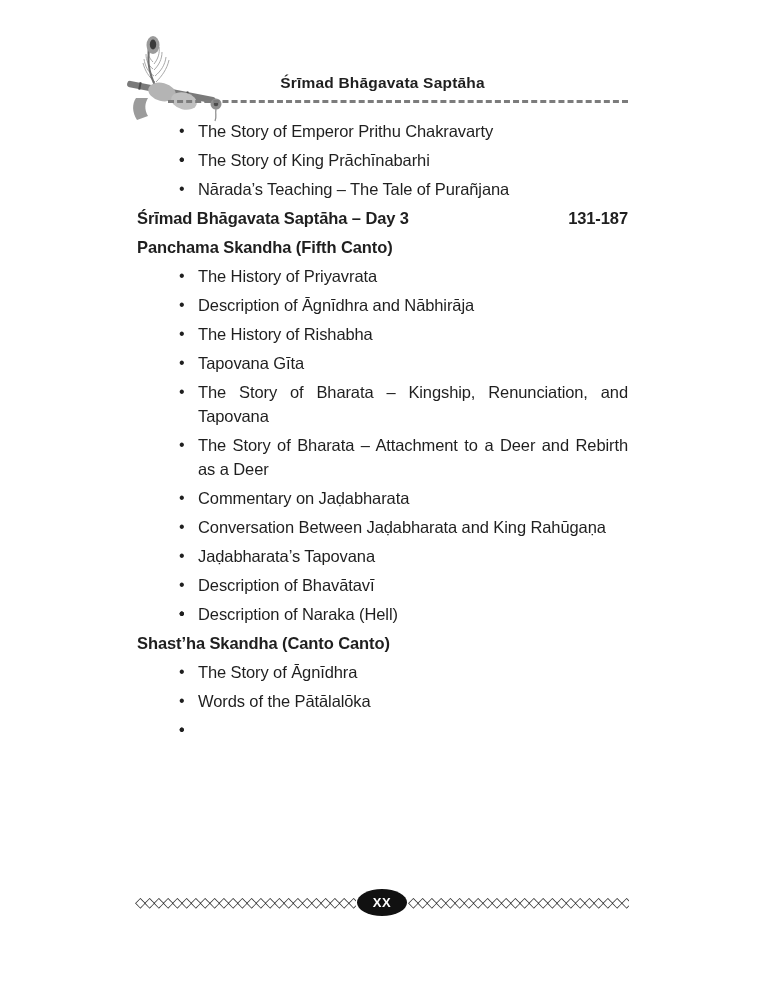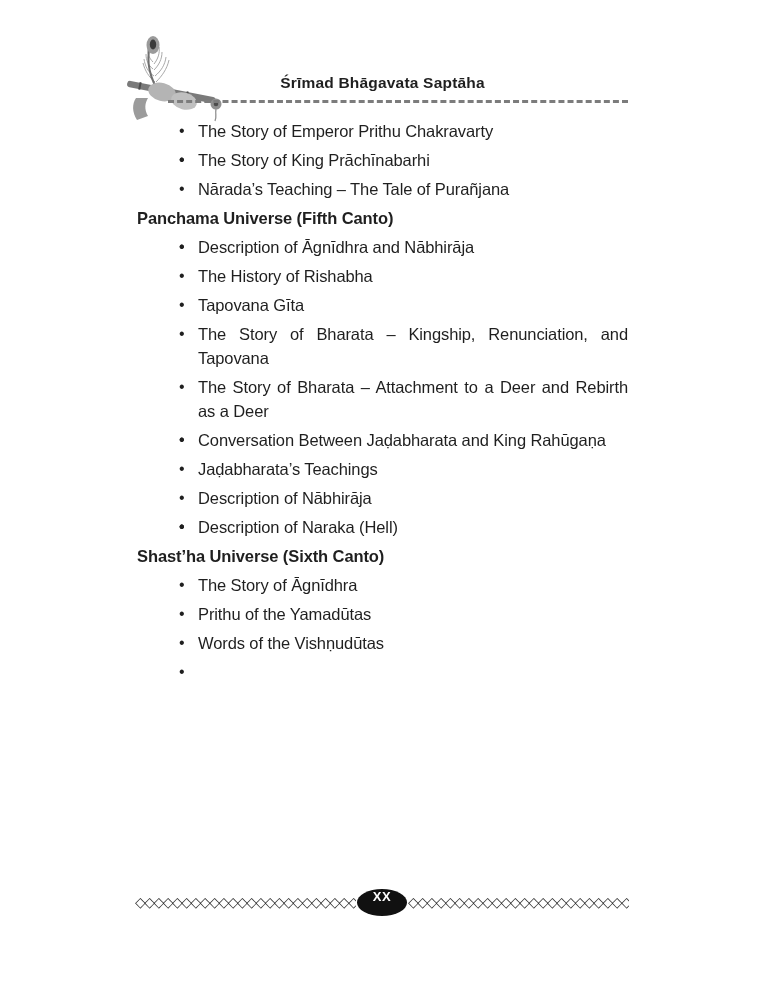--- a/index.html
+++ b/index.html
@@ -97,20 +97,21 @@
   }
   .page-badge {
     flex: 0 0 auto;
     width: 50px;
     height: 27px;
     margin: 0 1px;
     background: #111111;
     color: #ffffff;
     border-radius: 50%;
     display: flex;
+    align-items: center;
     justify-content: center;
     font-weight: bold;
     font-size: 13px;
     letter-spacing: 0.5px;
   }
 </style>
 </head>
 <body>
 
 <div class="page">
@@ -156,49 +157,53 @@
 
   <main class="toc">
 
     <ul class="toc-list">
       <li class="toc-item"><span class="bullet">•</span><span>The Story of Emperor Prithu Chakravarty</span></li>
       <li class="toc-item"><span class="bullet">•</span></li>
       <li class="toc-item"><span class="bullet">•</span><span>The Story of King Prāchīnabarhi</span></li>
       <li class="toc-item"><span class="bullet">•</span><span>Nārada’s Teaching – The Tale of Purañjana</span></li>
     </ul>
 
-
     <div class="heading-row">
-      <span>Panchama Universe (Fifth Canto)</span>
+      <span>Śrīmad Bhāgavata Saptāha – Day 3</span>
+      <span class="heading-pages">131-187</span>
     </div>
 
+    <div class="heading-row">
+      <span>Panchama Skandha (Fifth Canto)</span>
+    </div>
+
     <ul class="toc-list">
-      <li class="toc-item"><span class="bullet">•</span></li>
+      <li class="toc-item"><span class="bullet">•</span><span>The History of Priyavrata</span></li>
       <li class="toc-item"><span class="bullet">•</span><span>Description of Āgnīdhra and Nābhirāja</span></li>
       <li class="toc-item"><span class="bullet">•</span><span>The History of Rishabha</span></li>
       <li class="toc-item"><span class="bullet">•</span><span>Tapovana Gīta</span></li>
       <li class="toc-item"><span class="bullet">•</span><span>The Story of Bharata – Kingship, Renunciation, and Tapovana</span></li>
       <li class="toc-item"><span class="bullet">•</span><span>The Story of Bharata – Attachment to a Deer and Rebirth as a Deer</span></li>
-      <li class="toc-item"><span class="bullet">•</span></li>
+      <li class="toc-item"><span class="bullet">•</span><span>Commentary on Jaḍabharata</span></li>
       <li class="toc-item"><span class="bullet">•</span><span>Conversation Between Jaḍabharata and King Rahūgaṇa</span></li>
-      <li class="toc-item"><span class="bullet">•</span><span>Jaḍabharata’s Teachings</span></li>
-      <li class="toc-item"><span class="bullet">•</span><span>Description of Nābhirāja</span></li>
+      <li class="toc-item"><span class="bullet">•</span><span>Jaḍabharata’s Tapovana</span></li>
+      <li class="toc-item"><span class="bullet">•</span><span>Description of Bhavātavī</span></li>
       <li class="toc-item"><span class="bullet">•</span></li>
       <li class="toc-item"><span class="bullet">•</span></li>
       <li class="toc-item"><span class="bullet">•</span><span>Description of Naraka (Hell)</span></li>
     </ul>
 
     <div class="heading-row">
-      <span>Shast’ha Universe (Sixth Canto)</span>
+      <span>Shast’ha Skandha (Canto Canto)</span>
     </div>
 
     <ul class="toc-list">
       <li class="toc-item"><span class="bullet">•</span><span>The Story of Āgnīdhra</span></li>
-      <li class="toc-item"><span class="bullet">•</span><span>Prithu of the Yamadūtas</span></li>
-      <li class="toc-item"><span class="bullet">•</span><span>Words of the Vishṇudūtas</span></li>
+      <li class="toc-item"><span class="bullet">•</span><span>Words of the Pātālalōka</span></li>
+      <li class="toc-item"><span class="bullet">•</span></li>
       <li class="toc-item"><span class="bullet">•</span></li>
     </ul>
 
   </main>
 
   <footer class="page-footer">
     <span class="diamonds">◇◇◇◇◇◇◇◇◇◇◇◇◇◇◇◇◇◇◇◇◇◇◇◇◇◇◇◇◇◇◇◇◇◇◇◇◇◇◇◇◇◇◇◇◇◇◇◇◇◇◇◇◇◇◇◇◇◇◇◇</span>
     <span class="page-badge">
       <span>XX</span>
     </span>

